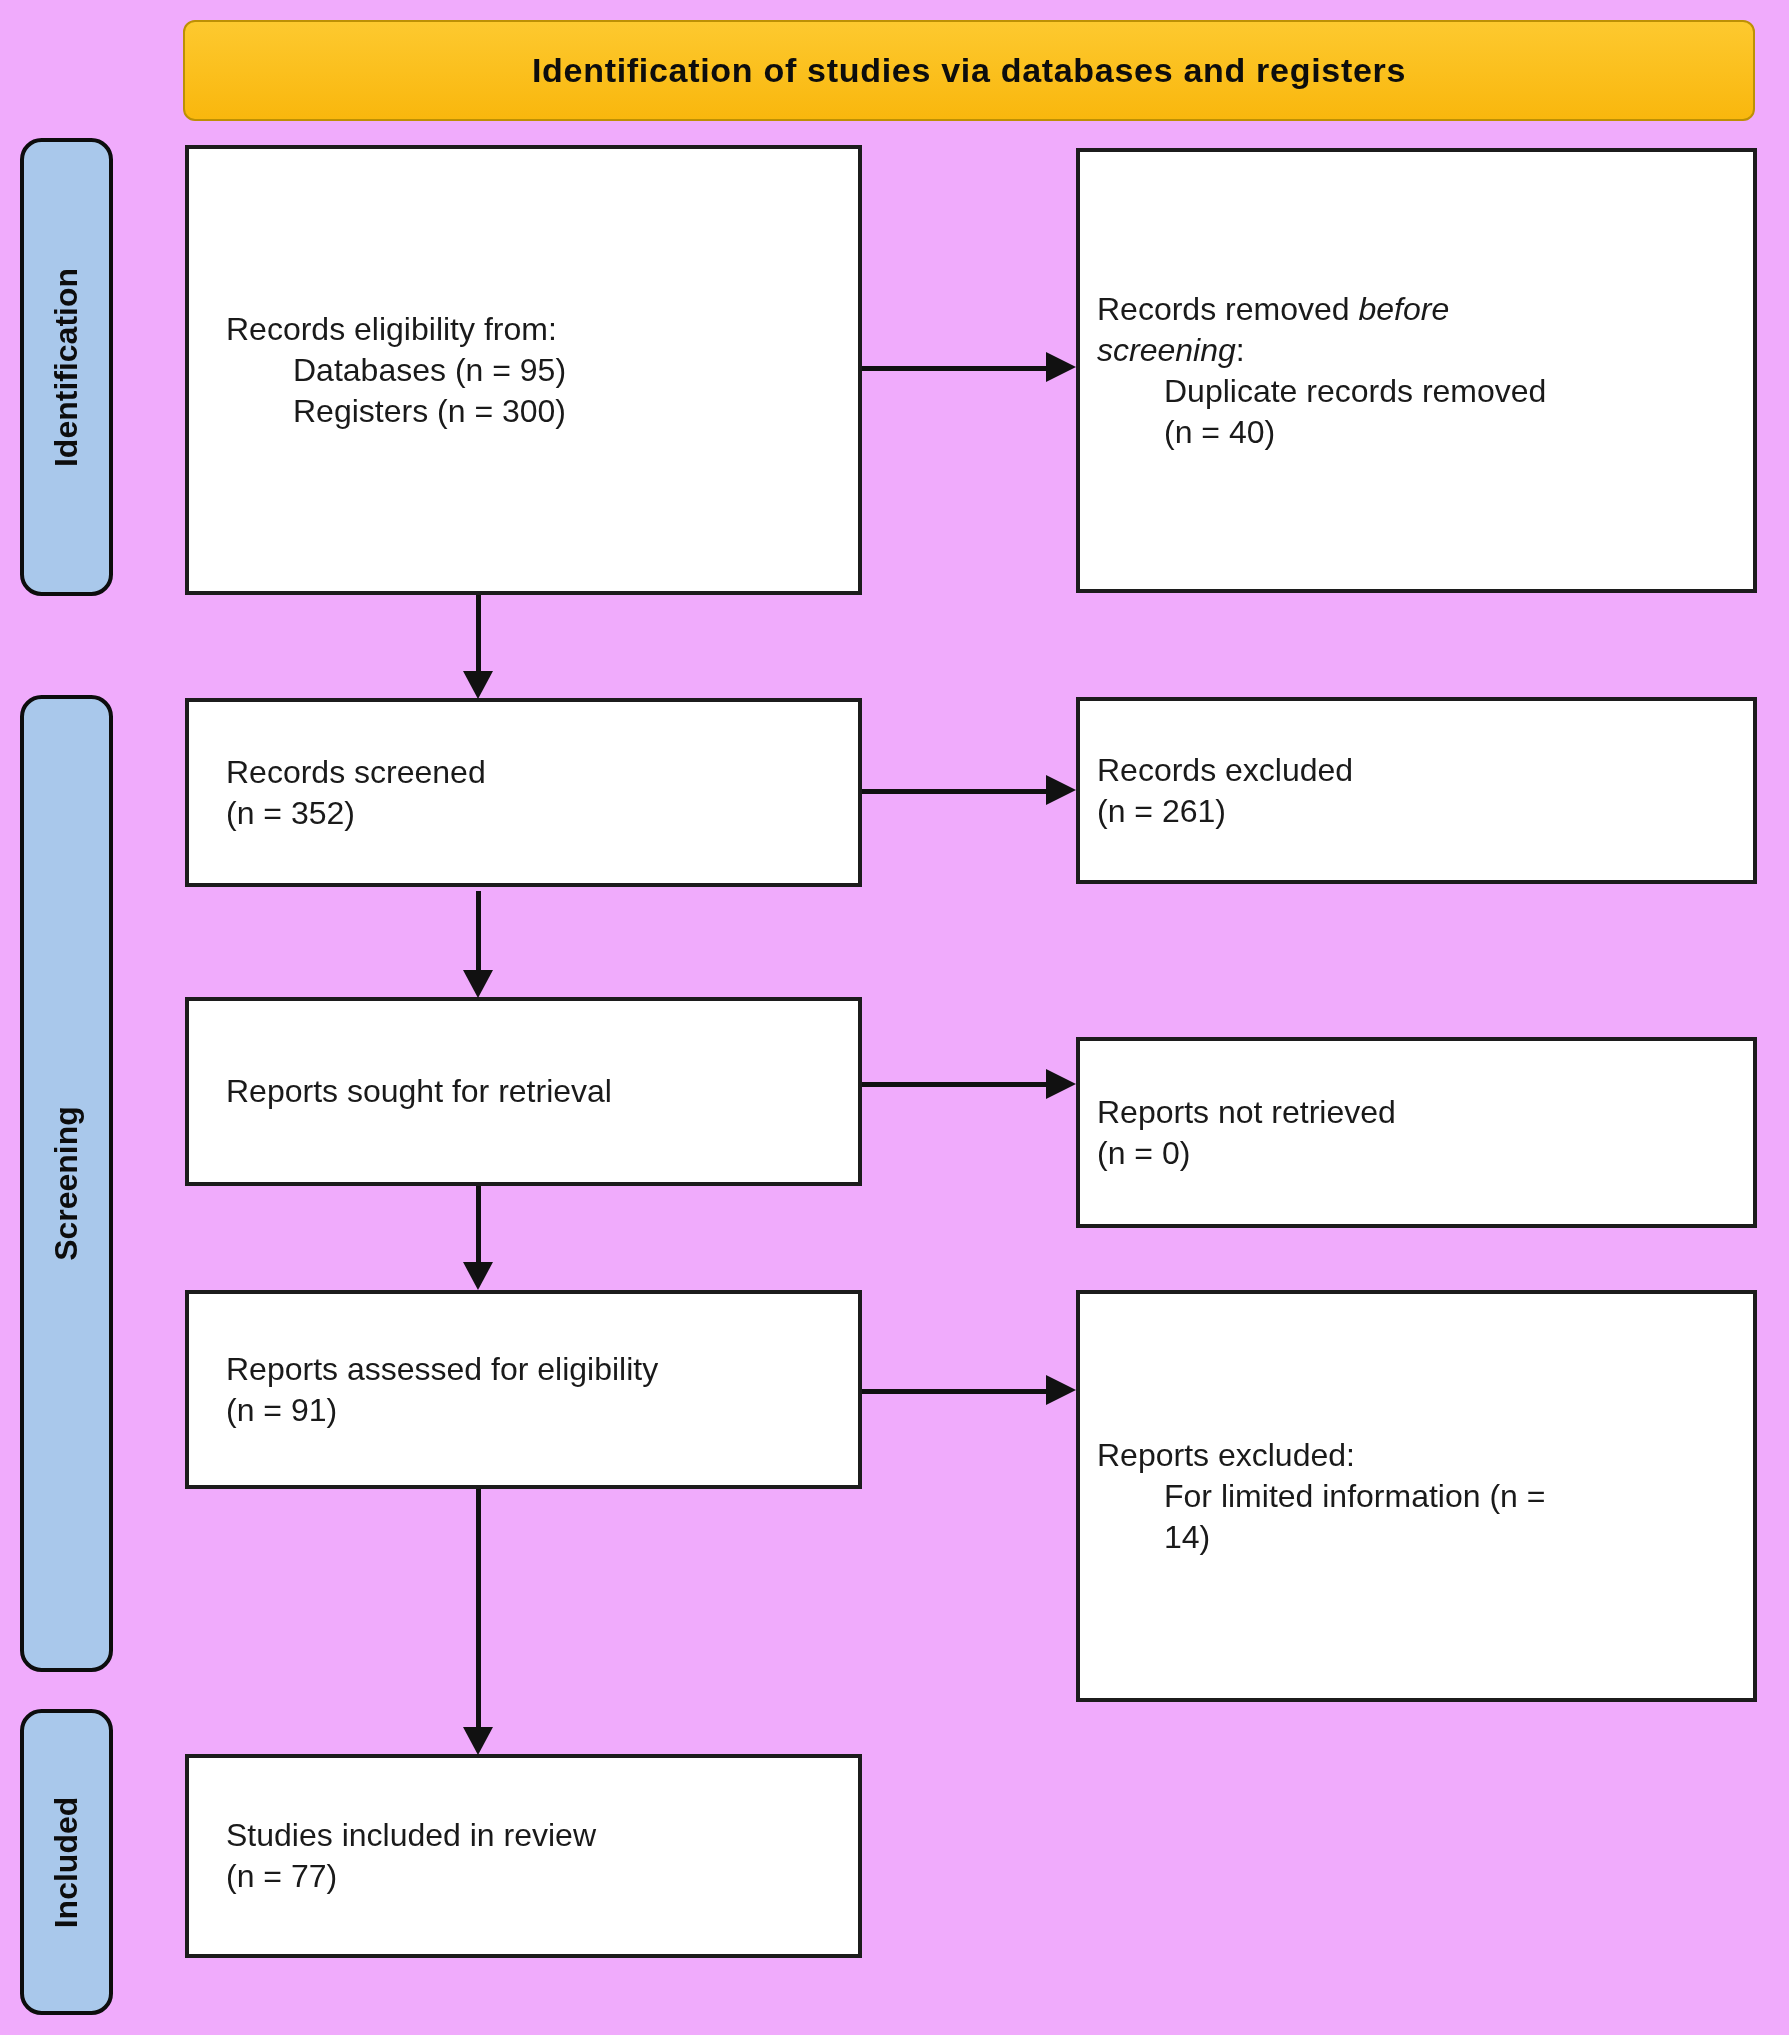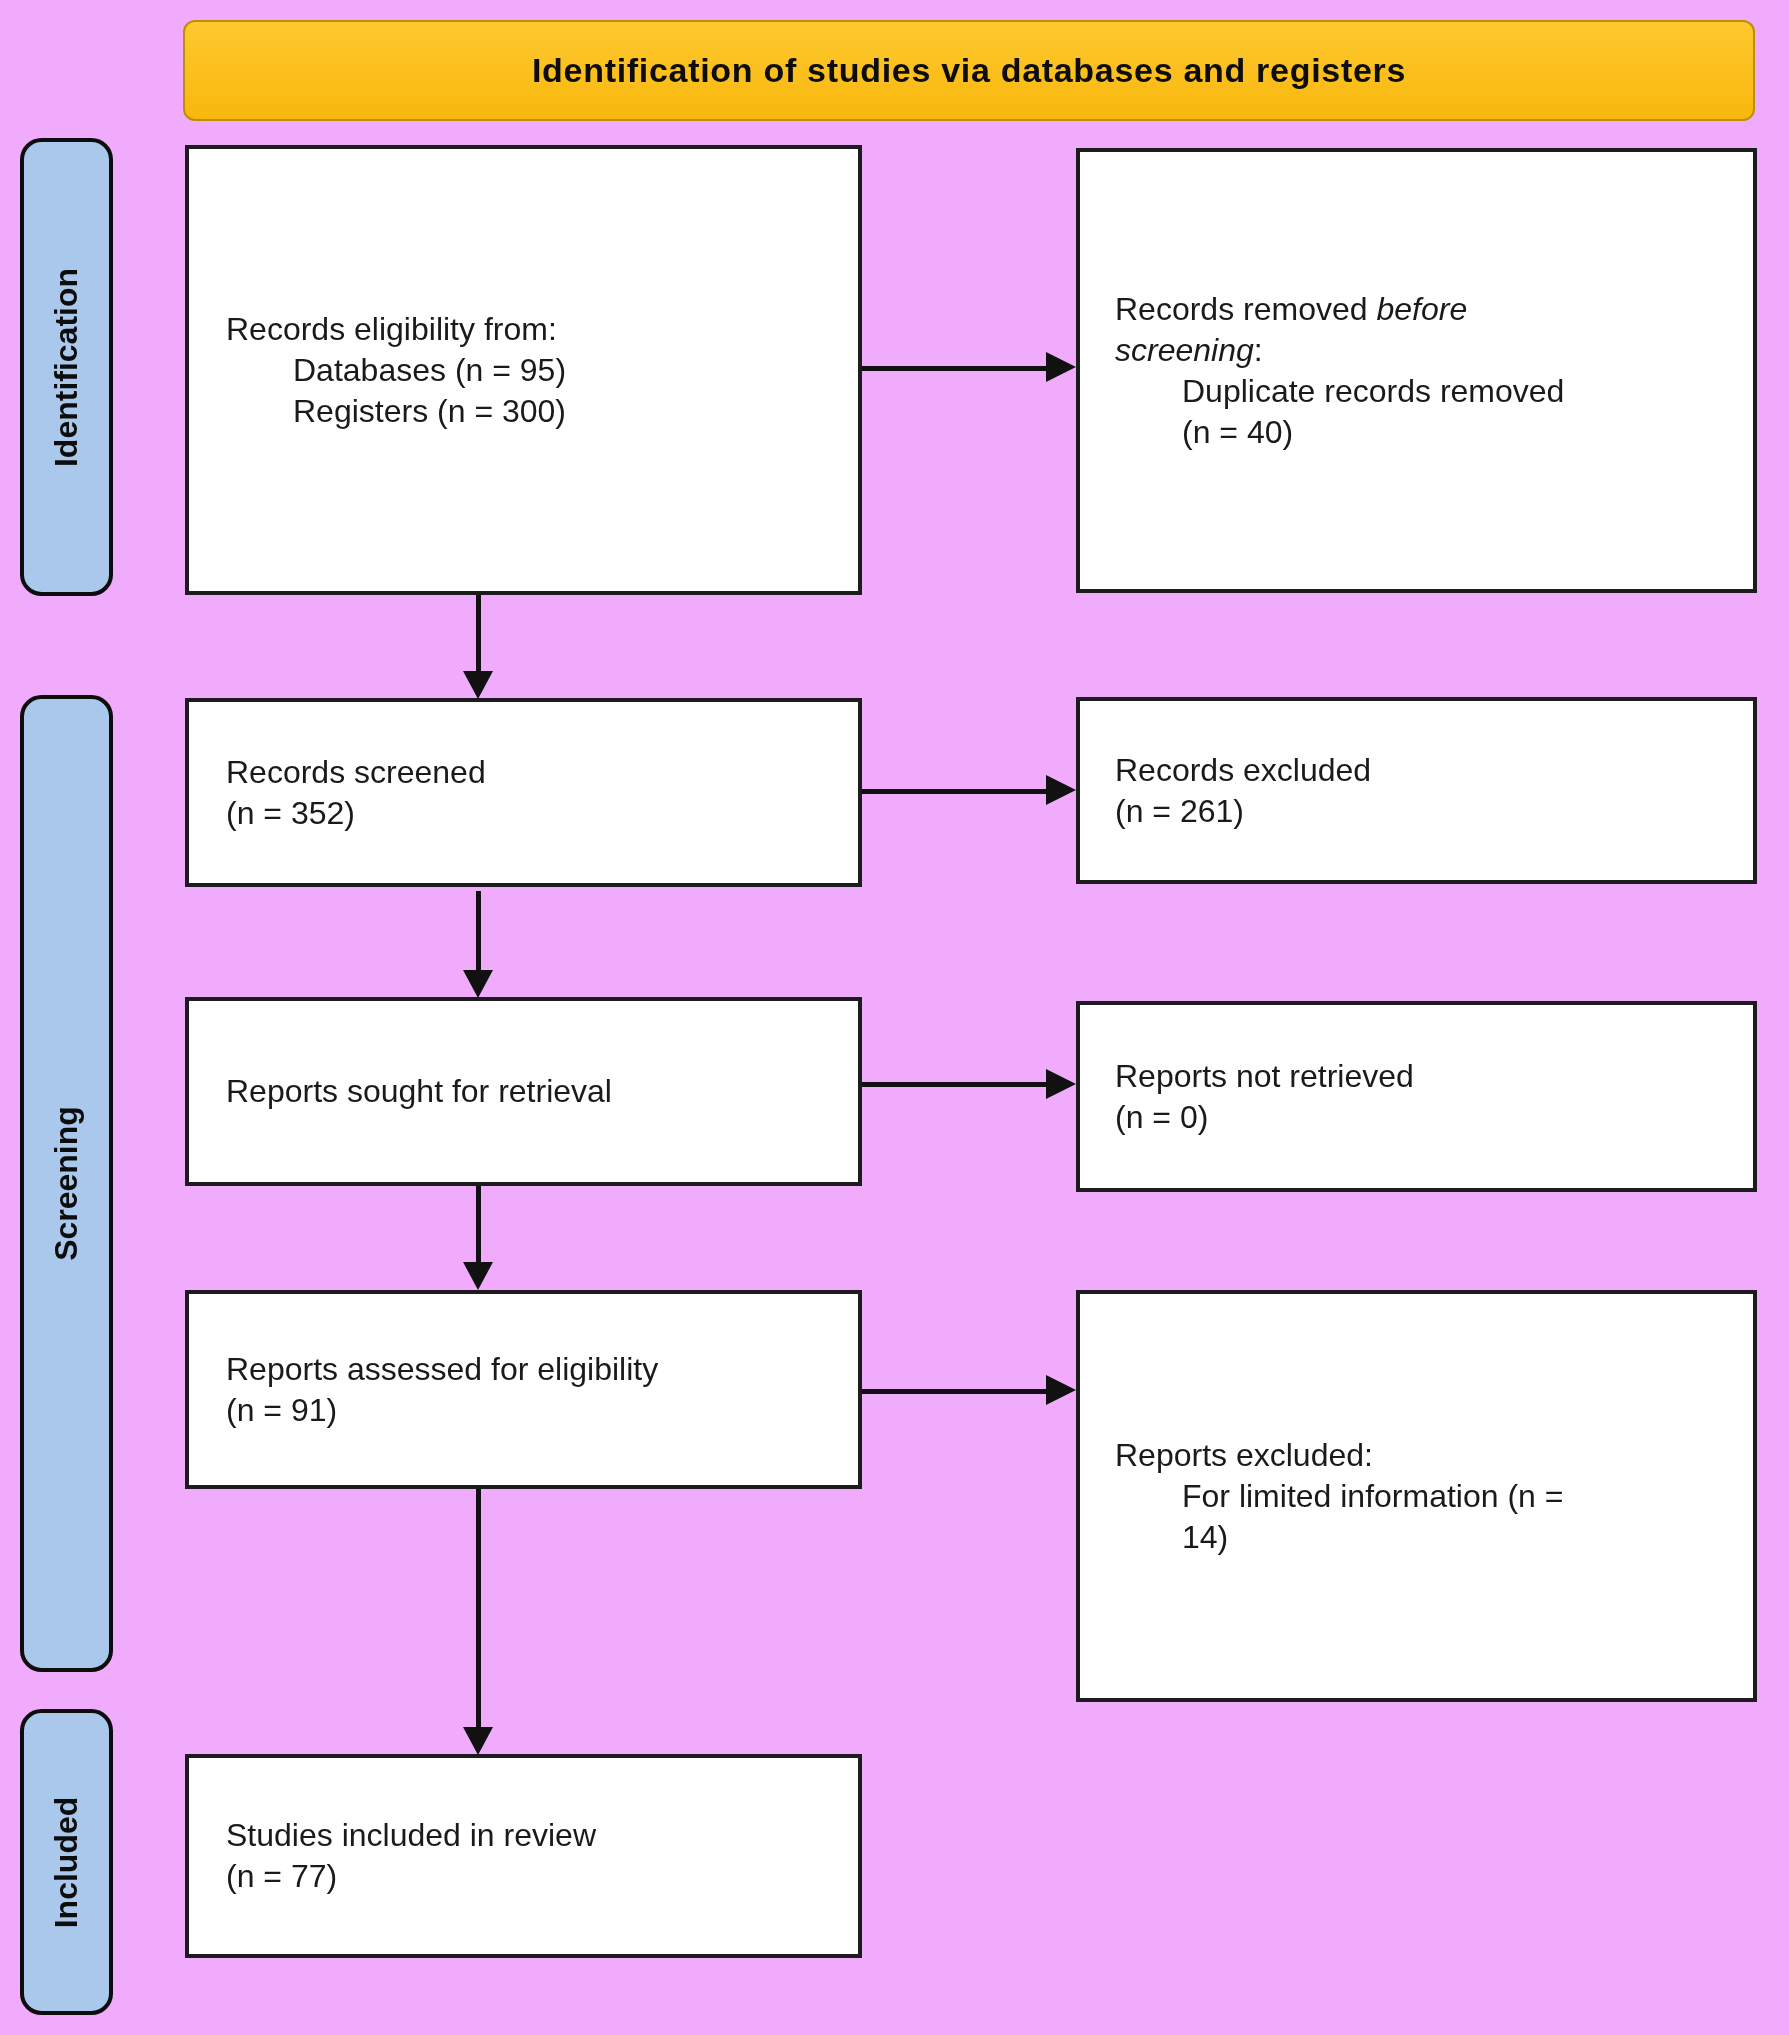--- a/index.html
+++ b/index.html
@@ -28,21 +28,21 @@
     transform:rotate(-90deg);white-space:nowrap;
     font-size:32px;font-weight:bold;color:#0d0d0d;
   }
   .box{
     position:absolute;background:#ffffff;border:4.7px solid #1c1c1c;
     box-sizing:border-box;
     display:flex;flex-direction:column;justify-content:center;
     font-size:32px;line-height:41px;
   }
   .box.lcol{left:185px;width:677px;padding-left:37px;padding-right:13.5px;}
-  .box.rcol{left:1076px;width:681px;padding-left:35px;padding-right:13.5px;}
+  .box.rcol{left:1076px;width:681px;padding-left:17px;padding-right:13.5px;}
   .indent{padding-left:67px;}
   .it{font-style:italic;}
   .vline{position:absolute;width:4.7px;background:#111;}
   .varrow{position:absolute;width:0;height:0;
     border-left:15.5px solid transparent;border-right:15.5px solid transparent;
     border-top:28px solid #111;}
   .hline{position:absolute;height:4.7px;background:#111;}
   .harrow{position:absolute;width:0;height:0;
     border-top:15.5px solid transparent;border-bottom:15.5px solid transparent;
     border-left:30px solid #111;}
@@ -86,21 +86,21 @@
 
   <div class="box rcol" style="top:697px;height:187px;">
     <div>Records excluded</div>
     <div>(n = 261)</div>
   </div>
 
   <div class="box lcol" style="top:997px;height:189px;">
     <div>Reports sought for retrieval</div>
   </div>
 
-  <div class="box rcol" style="top:1001px;height:191px;">
+  <div class="box rcol" style="top:1037px;height:191px;">
     <div>Reports not retrieved</div>
     <div>(n = 0)</div>
   </div>
 
   <div class="box lcol" style="top:1290px;height:199px;">
     <div>Reports assessed for eligibility</div>
     <div>(n = 91)</div>
   </div>
 
   <div class="box rcol" style="top:1290px;height:412px;">

